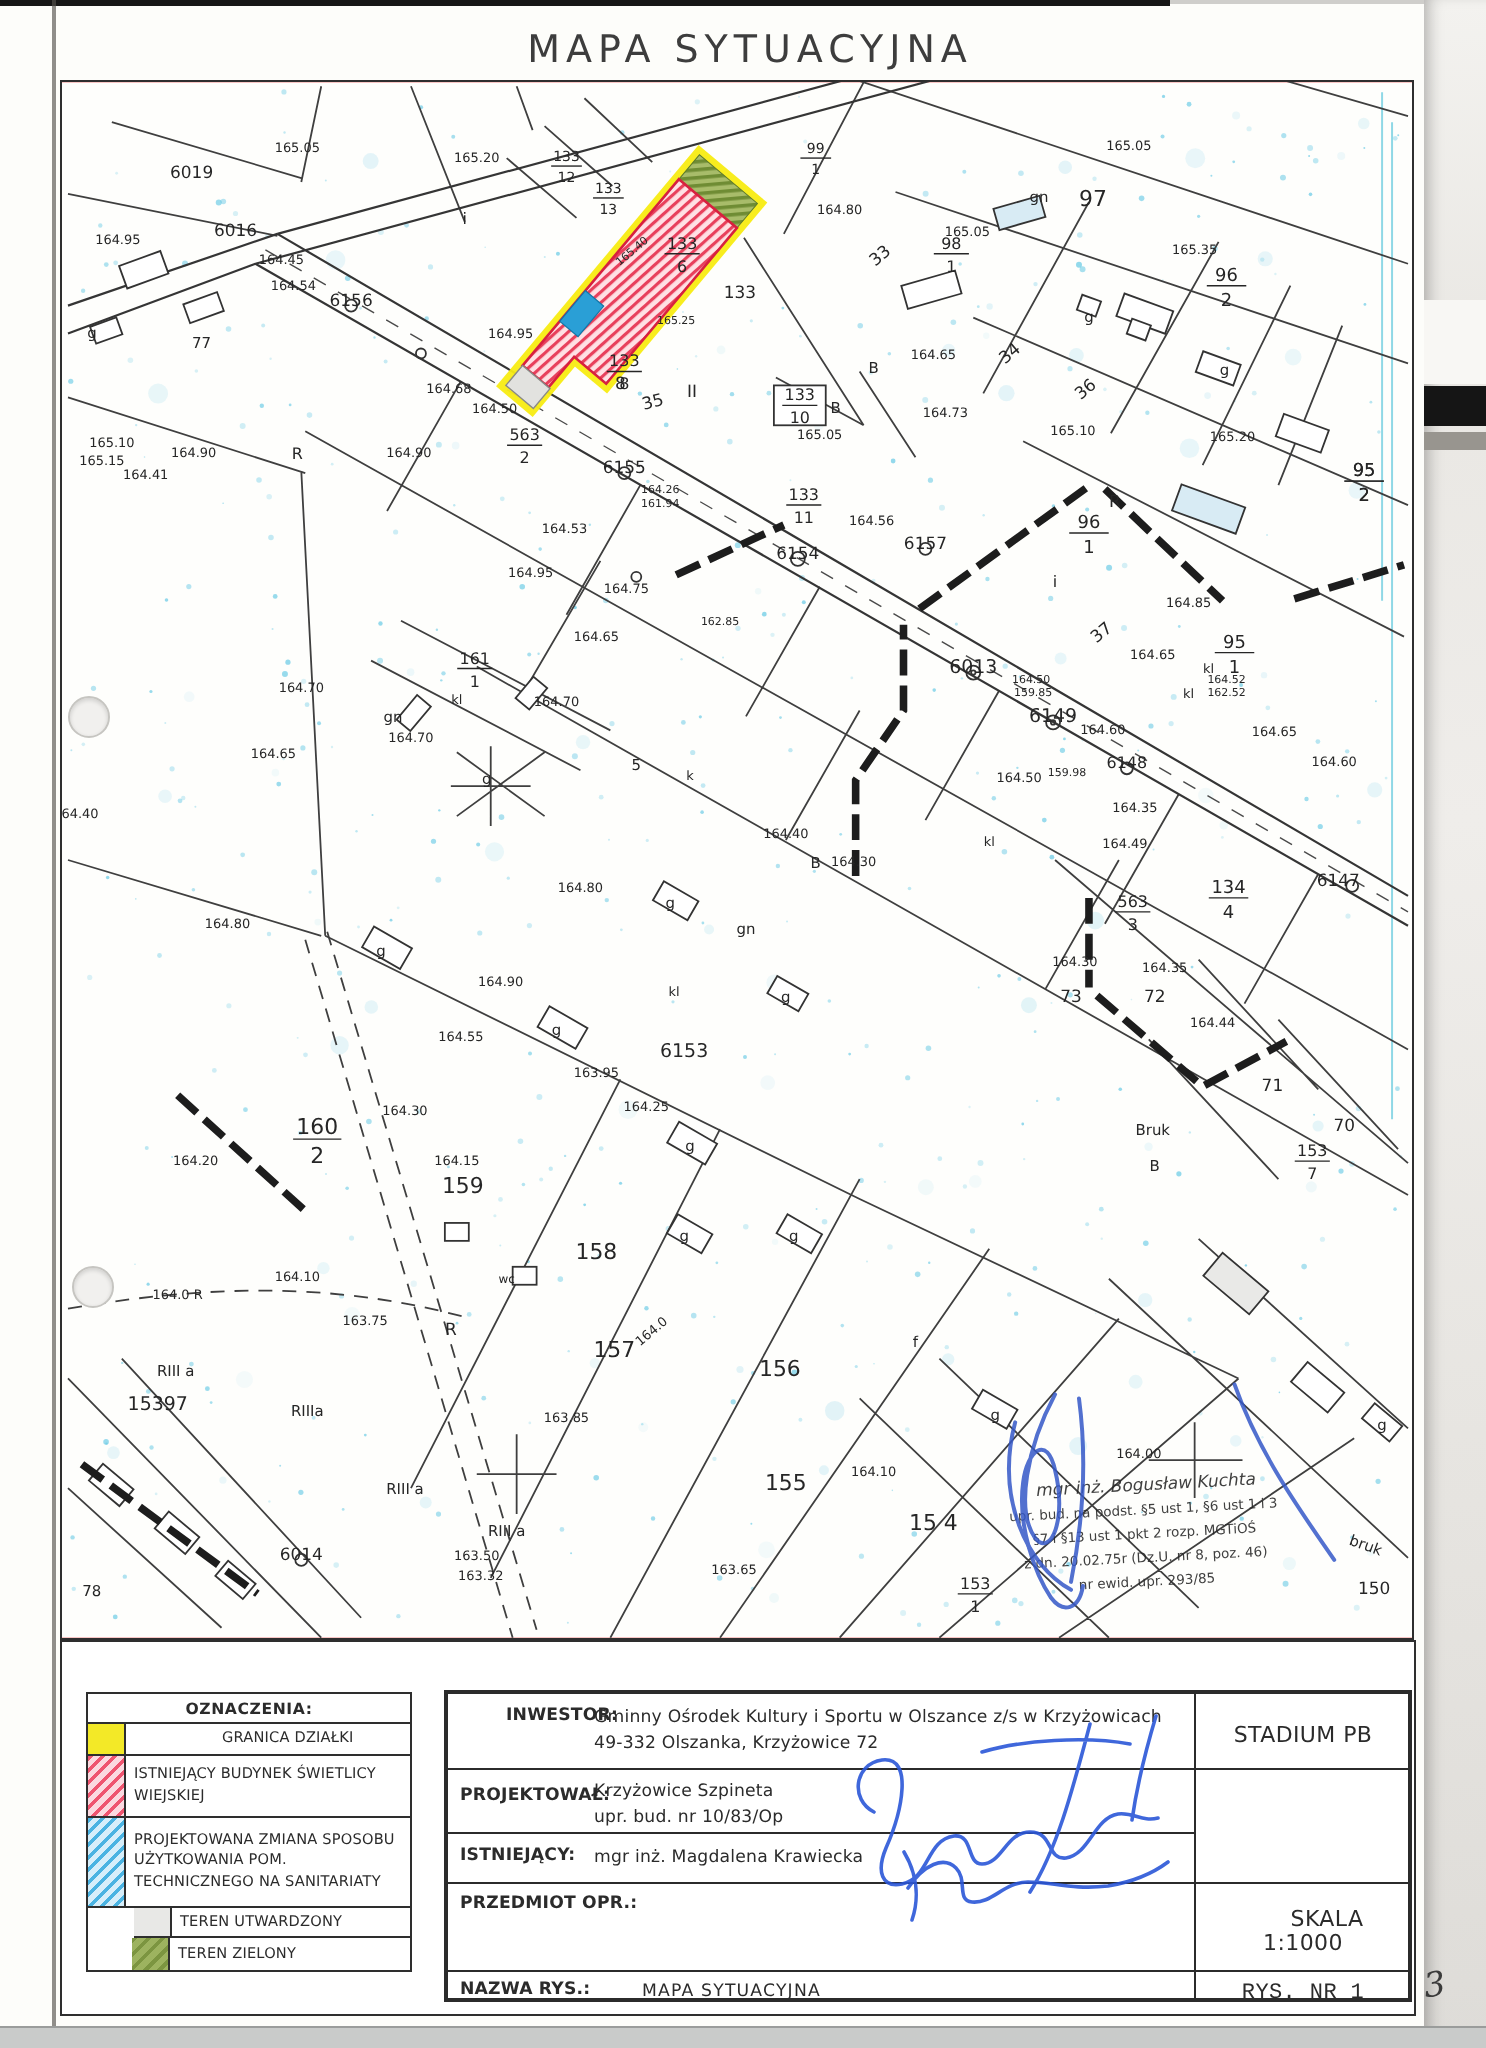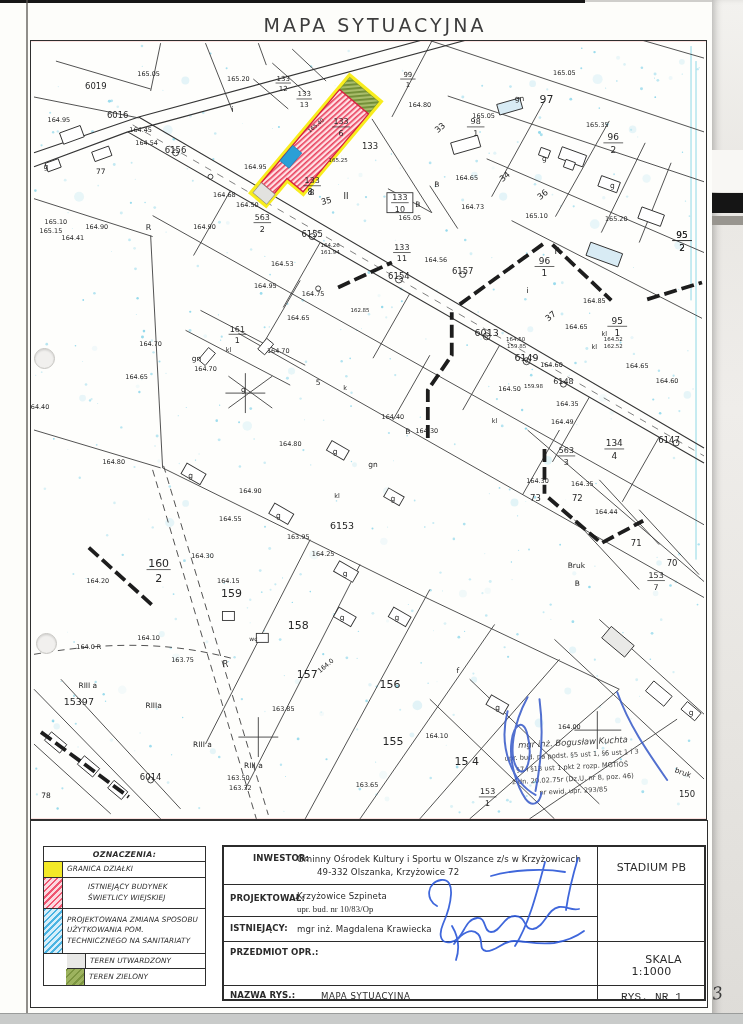--- a/index.html
+++ b/index.html
@@ -8,21 +8,21 @@
   .map-title{position:absolute;left:195px;top:14px;width:360px;text-align:center;
              font-size:19px;letter-spacing:3px;color:#3d3d3d;}
   .map-frame{position:absolute;left:30px;top:40px;width:677px;height:780px;
              border:1.6px solid #2e2e2e;box-sizing:border-box;background:#ef4444;}
   .map-frame svg{position:absolute;left:0;top:0;width:100%;height:100%;}
   svg text{font-family:"DejaVu Sans",sans-serif;fill:#262626;}
   .bottom-box{position:absolute;left:30px;top:820px;width:678px;height:188px;
               border:1.6px solid #2e2e2e;box-sizing:border-box;background:#fff;}
   
   .legend{position:absolute;left:43px;top:846px;width:163px;border:1.5px solid #2e2e2e;
-          box-sizing:border-box;background:#fff;font-style:italic;}
+          box-sizing:border-box;background:#fff;}
   .legend-header{border-bottom:1px solid #2e2e2e;text-align:center;font-size:7.8px;
                  font-weight:bold;padding:3px 0 2px 0;letter-spacing:.3px;}
   .legend-row{display:flex;border-bottom:1px solid #2e2e2e;box-sizing:border-box;}
   .legend-row:last-child{border-bottom:none;padding-left:22px;}
   .legend-sw{width:19px;flex:none;border-right:1px solid #2e2e2e;box-sizing:border-box;}
   .legend-label{padding:2px 4px;font-size:7.3px;line-height:1.45;display:flex;align-items:center;letter-spacing:.1px;}
   .sw-yellow{background:#f3e927;}
   .sw-red{background:repeating-linear-gradient(135deg,#ef5570 0 1.8px,#fbd9e0 1.8px 4.4px);}
   .sw-blue{background:repeating-linear-gradient(135deg,#4ab3e2 0 1.8px,#d6eefa 1.8px 4.4px);}
   .sw-gray{background:#e8e8e6;}
@@ -946,25 +946,25 @@
   </div>
 
   <div class="punch" style="left:34px;top:348px;"></div>
   <div class="punch" style="left:36px;top:633px;"></div>
 
   <div class="bottom-box"></div>
 
   <div class="legend">
     <div class="legend-header">OZNACZENIA:</div>
     <div id="legend-rows">
-        <div class="legend-row" style="min-height: 15px;">
+        <div class="legend-row" style="min-height: 15px; gap: 44px;">
           <div class="legend-sw sw-yellow"></div>
           <div class="legend-label">GRANICA DZIAŁKI</div>
         </div>
-        <div class="legend-row" style="min-height: 31px; gap: 21px;">
+        <div class="legend-row" style="min-height: 31px;">
           <div class="legend-sw sw-red"></div>
           <div class="legend-label">ISTNIEJĄCY BUDYNEK ŚWIETLICY WIEJSKIEJ</div>
         </div>
         <div class="legend-row" style="min-height: 45px;">
           <div class="legend-sw sw-blue"></div>
           <div class="legend-label">PROJEKTOWANA ZMIANA SPOSOBU UŻYTKOWANIA POM. TECHNICZNEGO NA SANITARIATY</div>
         </div>
         <div class="legend-row" style="min-height: 15px; margin-left: 23px;">
           <div class="legend-sw sw-gray"></div>
           <div class="legend-label">TEREN UTWARDZONY</div>
@@ -978,26 +978,26 @@
 
   <div class="tb">
     <div class="vline" style="left:373px;height:152px;"></div>
     <div class="hline" style="top:37px;width:480px;"></div>
     <div class="hline" style="top:69px;width:373px;"></div>
     <div class="hline" style="top:94px;width:480px;"></div>
     <div class="hline" style="top:138px;width:480px;"></div>
 
     <div class="tb-label" style="left:6px;top:6px;padding-left:23px;">INWESTOR:</div>
     <div class="tb-val" style="left:73px;top:6px;width:295px;">Gminny Ośrodek Kultury i Sportu w Olszance z/s w Krzyżowicach</div>
-    <div class="tb-val" style="left:73px;top:19px;width:295px;margin-left:20px;">49-332 Olszanka, Krzyżowice 72</div>
+    <div class="tb-val" style="left:73px;top:19px;width:295px;">49-332 Olszanka, Krzyżowice 72</div>
     <div class="tb-right" style="top:13px;">STADIUM PB</div>
 
     <div class="tb-label" style="left:6px;top:46px;">PROJEKTOWAŁ:</div>
     <div class="tb-val" style="left:73px;top:43px;">Krzyżowice Szpineta</div>
-    <div class="tb-val" style="left:73px;top:56px;font-family:Liberation Serif, serif;">upr. bud. nr 10/83/Op</div>
+    <div class="tb-val" style="left:73px;top:56px;">upr. bud. nr 10/83/Op</div>
     <div class="tb-label" style="left:6px;top:76px;">ISTNIEJĄCY:</div>
     <div class="tb-val" style="left:73px;top:76px;">mgr inż. Magdalena Krawiecka</div>
 
     <div class="tb-label" style="left:6px;top:100px;">PRZEDMIOT OPR.:</div>
     <div class="tb-right" style="top:105px;margin-left:12px;">SKALA</div>
     <div class="tb-right" style="top:117px;">1:1000</div>
 
     <div class="tb-label" style="left:6px;top:143px;">NAZWA RYS.:</div>
     <div class="tb-val" style="left:97px;top:143px;letter-spacing:.6px;">MAPA SYTUACYJNA</div>
     <div class="tb-right" style="top:143px;font-family:Liberation Mono, monospace;">RYS. NR 1</div>

